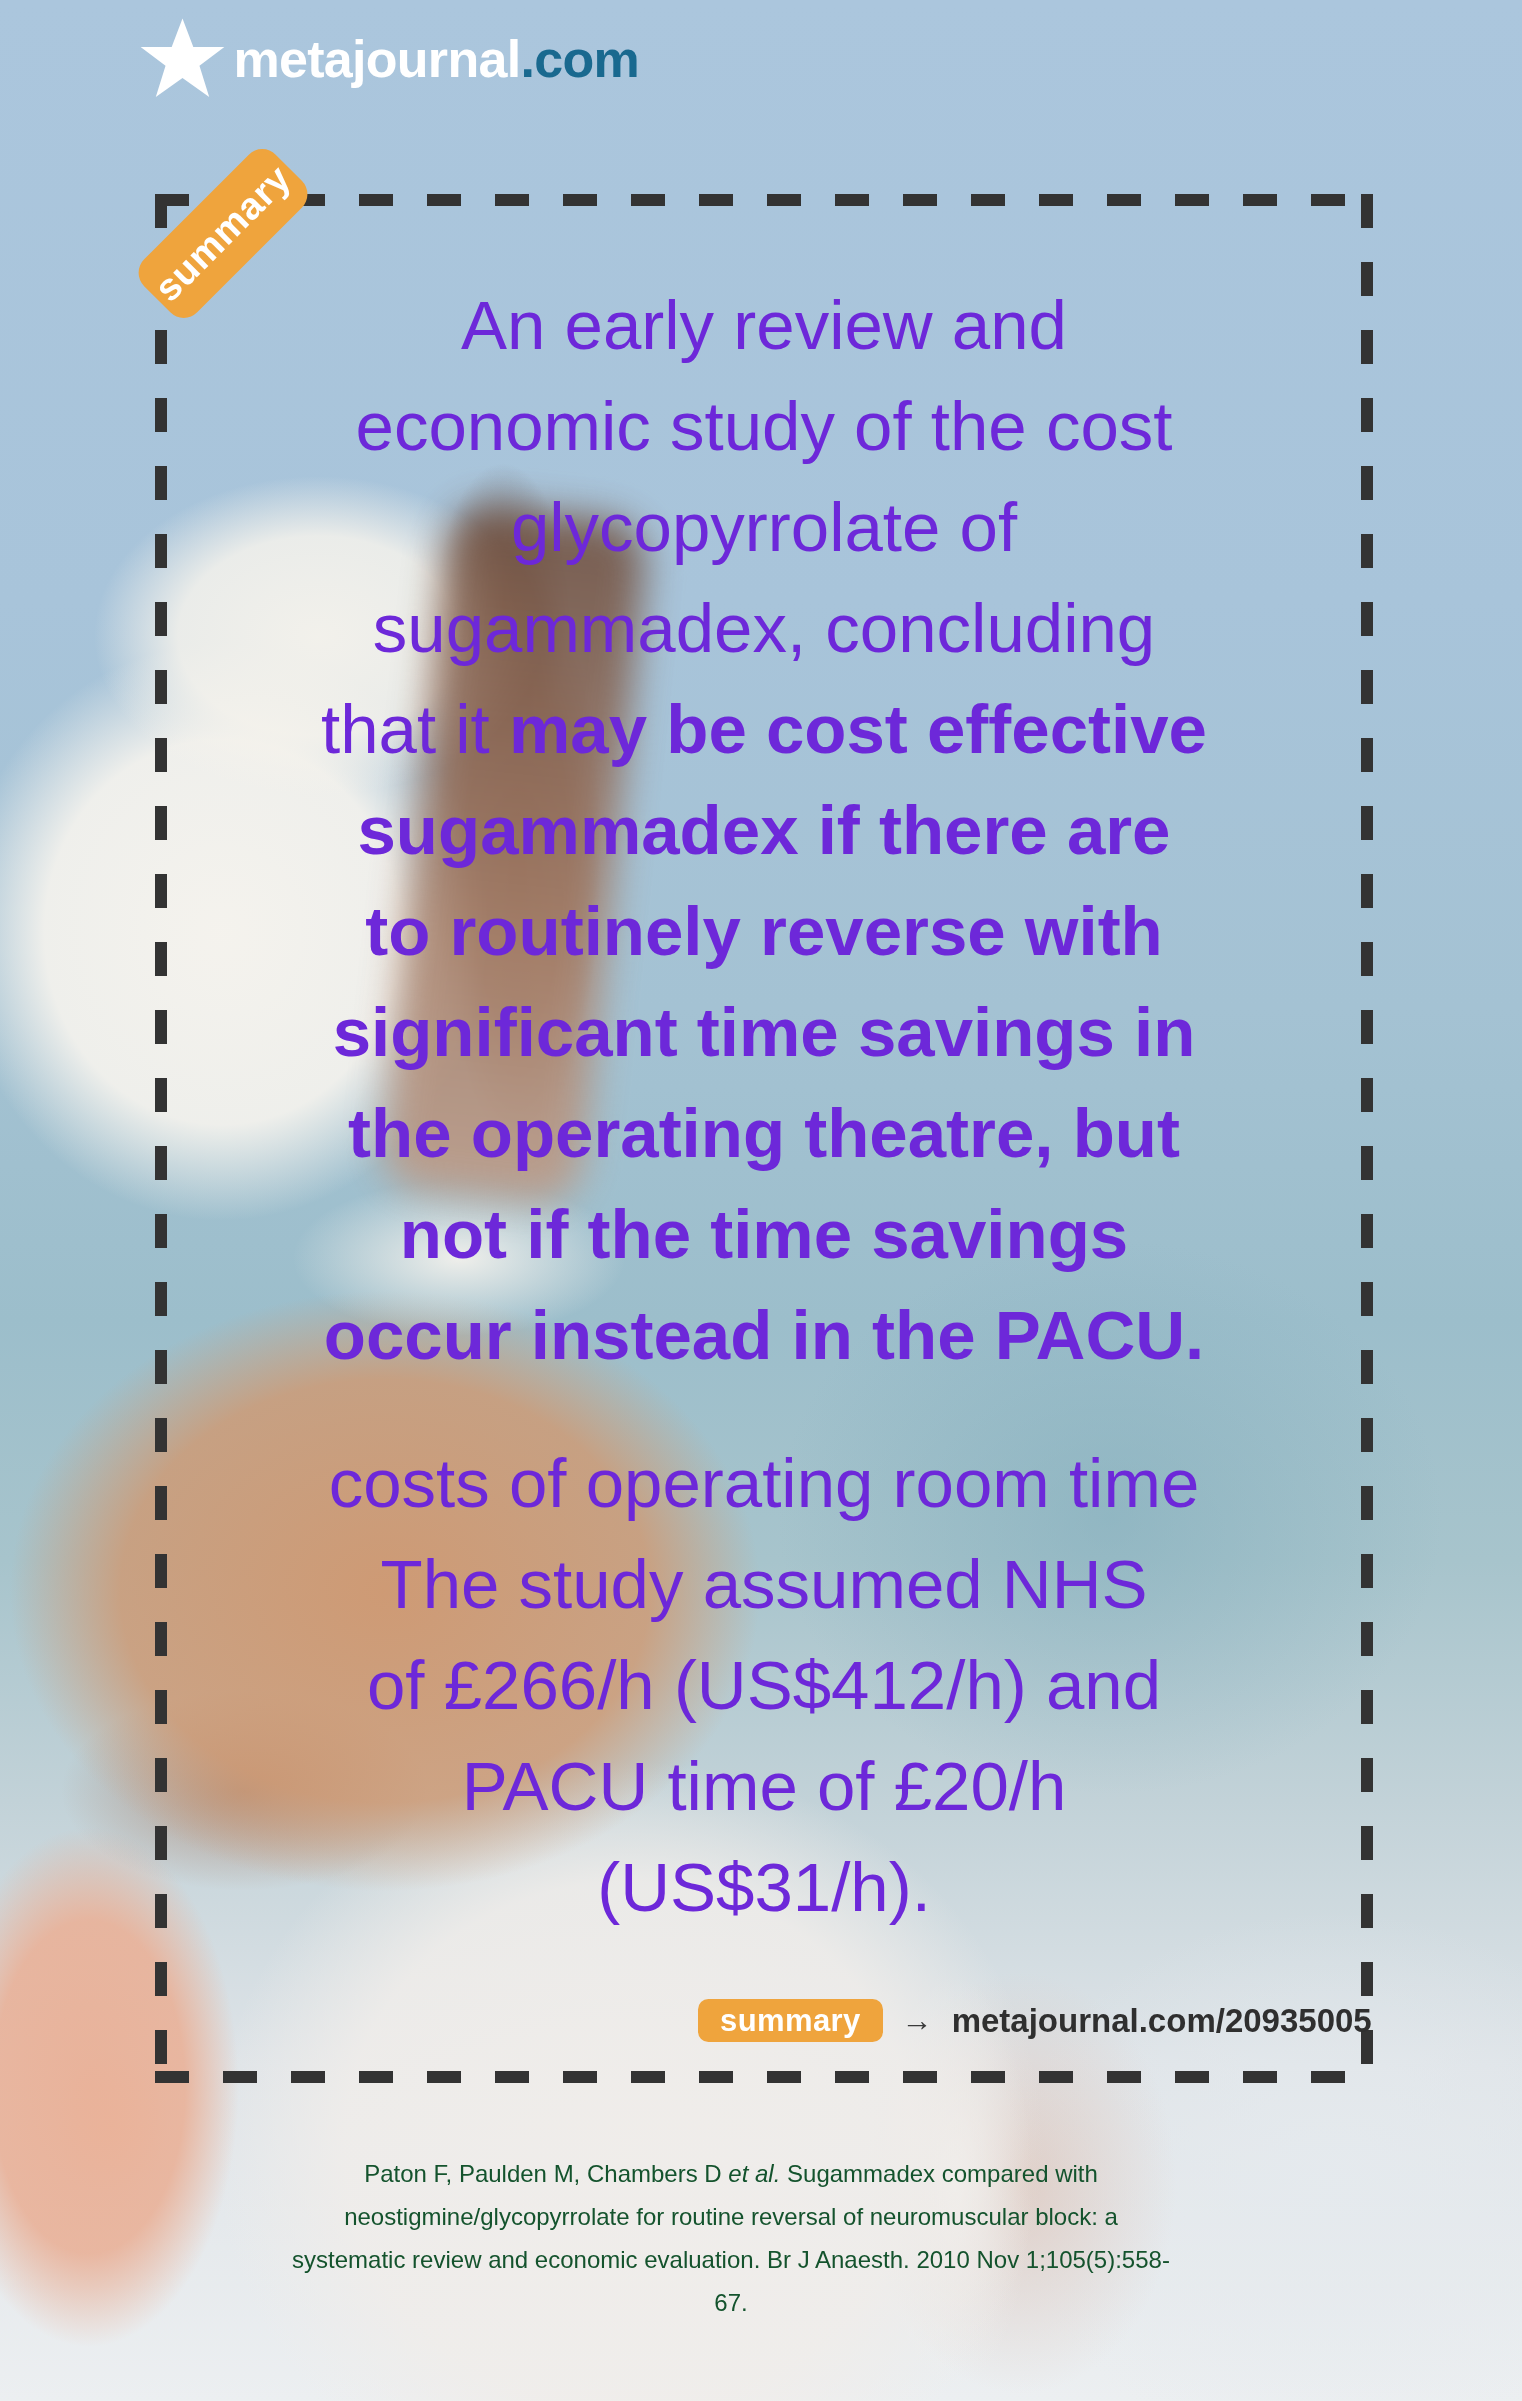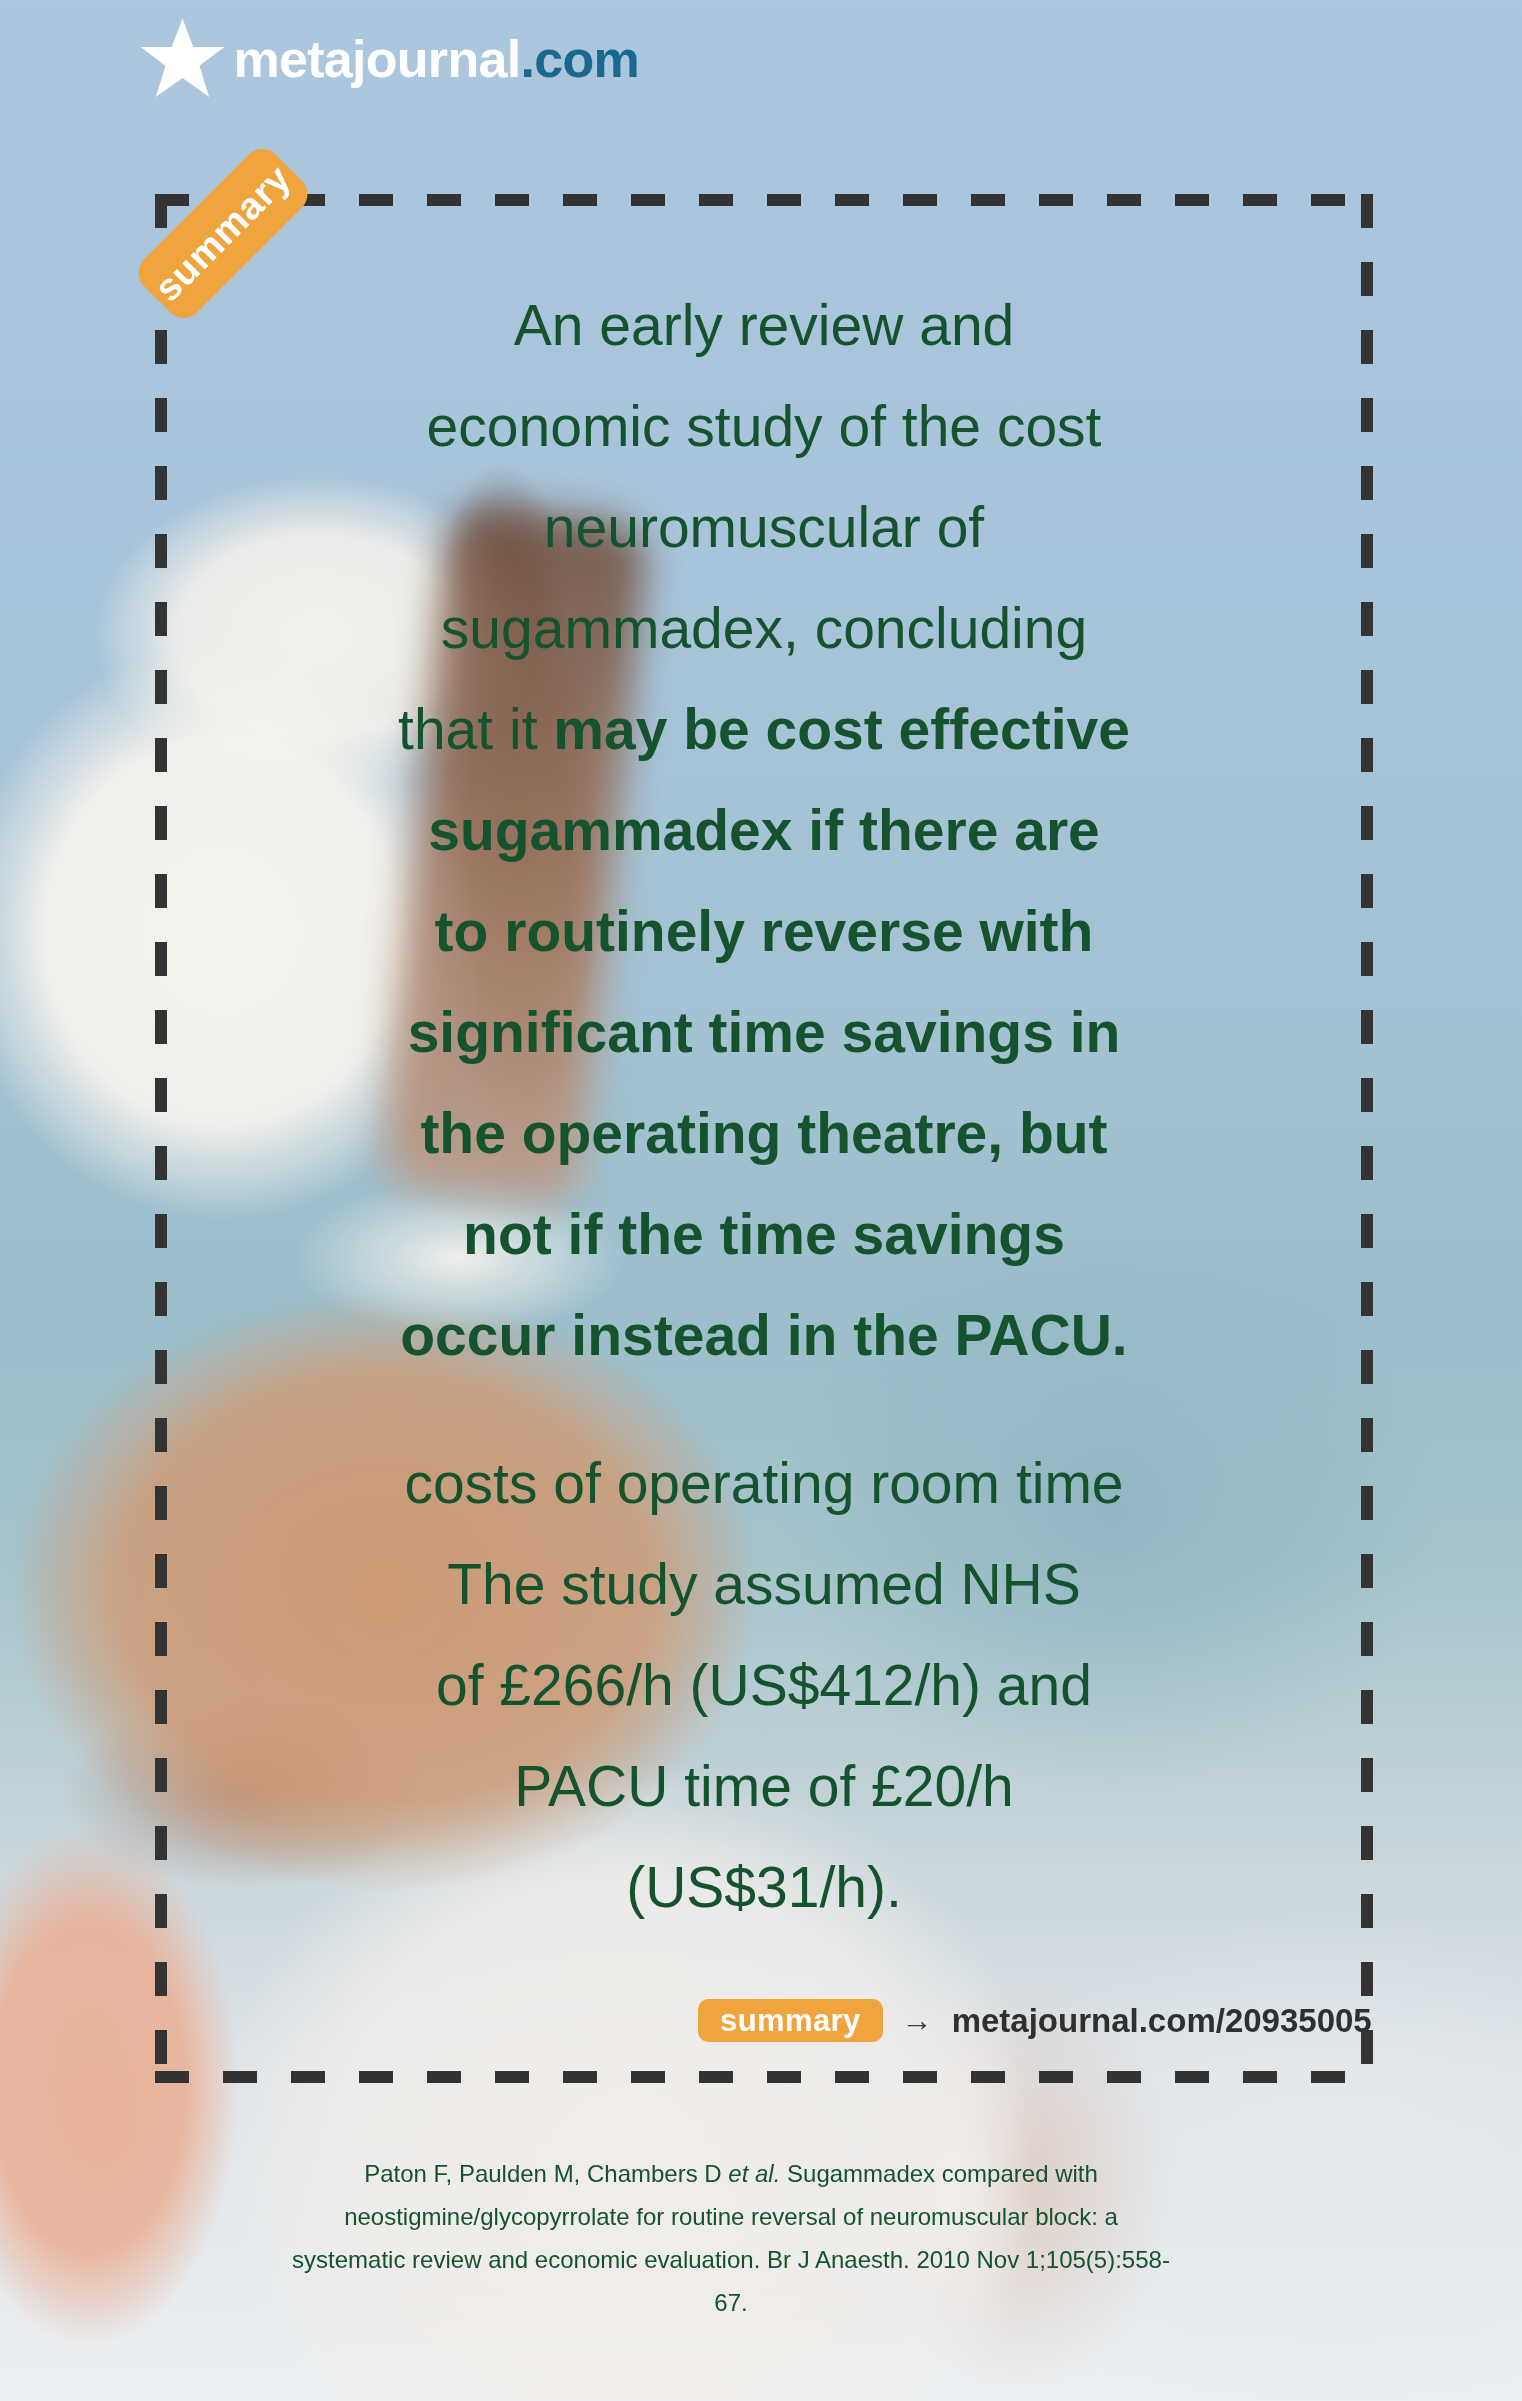--- a/index.html
+++ b/index.html
@@ -53,21 +53,21 @@
   }
   
   .ribbon{
     position:absolute;left:130px;top:196px;width:186px;height:75px;z-index:5;
     transform:rotate(-45deg);border-radius:19px;background:#EFA43D;
     display:flex;align-items:center;justify-content:center;
     color:#ffffff;font-size:38px;font-weight:700;letter-spacing:0.7px;
   }
   
   .p1,.p2{position:absolute;left:155px;width:1218px;text-align:center;z-index:2;
-    font-size:57px;line-height:101px;color:#14532d;}
+    font-size:69px;line-height:101px;color:#6d28d9;}
   .p1{top:275px;}
   .p2{top:1433px;}
   .line{white-space:nowrap;}
   .b{font-weight:700;}
   
   .cardfooter{position:absolute;left:698px;top:2000px;height:41px;display:flex;align-items:center;gap:19px;z-index:2;}
   .badge{background:#EFA43D;color:#fff;font-size:31px;font-weight:700;height:43px;
     padding:0 22px;border-radius:10.4px;display:flex;align-items:center;letter-spacing:0.4px;}
   .arrow{font-size:31px;color:#3A3A3A;}
   .link{font-size:33px;font-weight:700;color:#2F2F2F;text-decoration:none;white-space:nowrap;}
@@ -91,21 +91,21 @@
 
 <div class="box"></div>
 
 <div class="ribbon">
   <span>summary</span>
 </div>
 
 <div class="p1">
   <div class="line">An early review and</div>
   <div class="line">economic study of the cost</div>
-  <div class="line">neuromuscular of</div>
+  <div class="line">glycopyrrolate of</div>
   <div class="line">sugammadex, concluding</div>
   <div class="line"><span>that it </span><span class="b">may be cost effective</span></div>
   <div class="line b">sugammadex if there are</div>
   <div class="line b">to routinely reverse with</div>
   <div class="line b">significant time savings in</div>
   <div class="line b">the operating theatre, but</div>
   <div class="line b">not if the time savings</div>
   <div class="line b">occur instead in the PACU.</div>
 </div>
 

